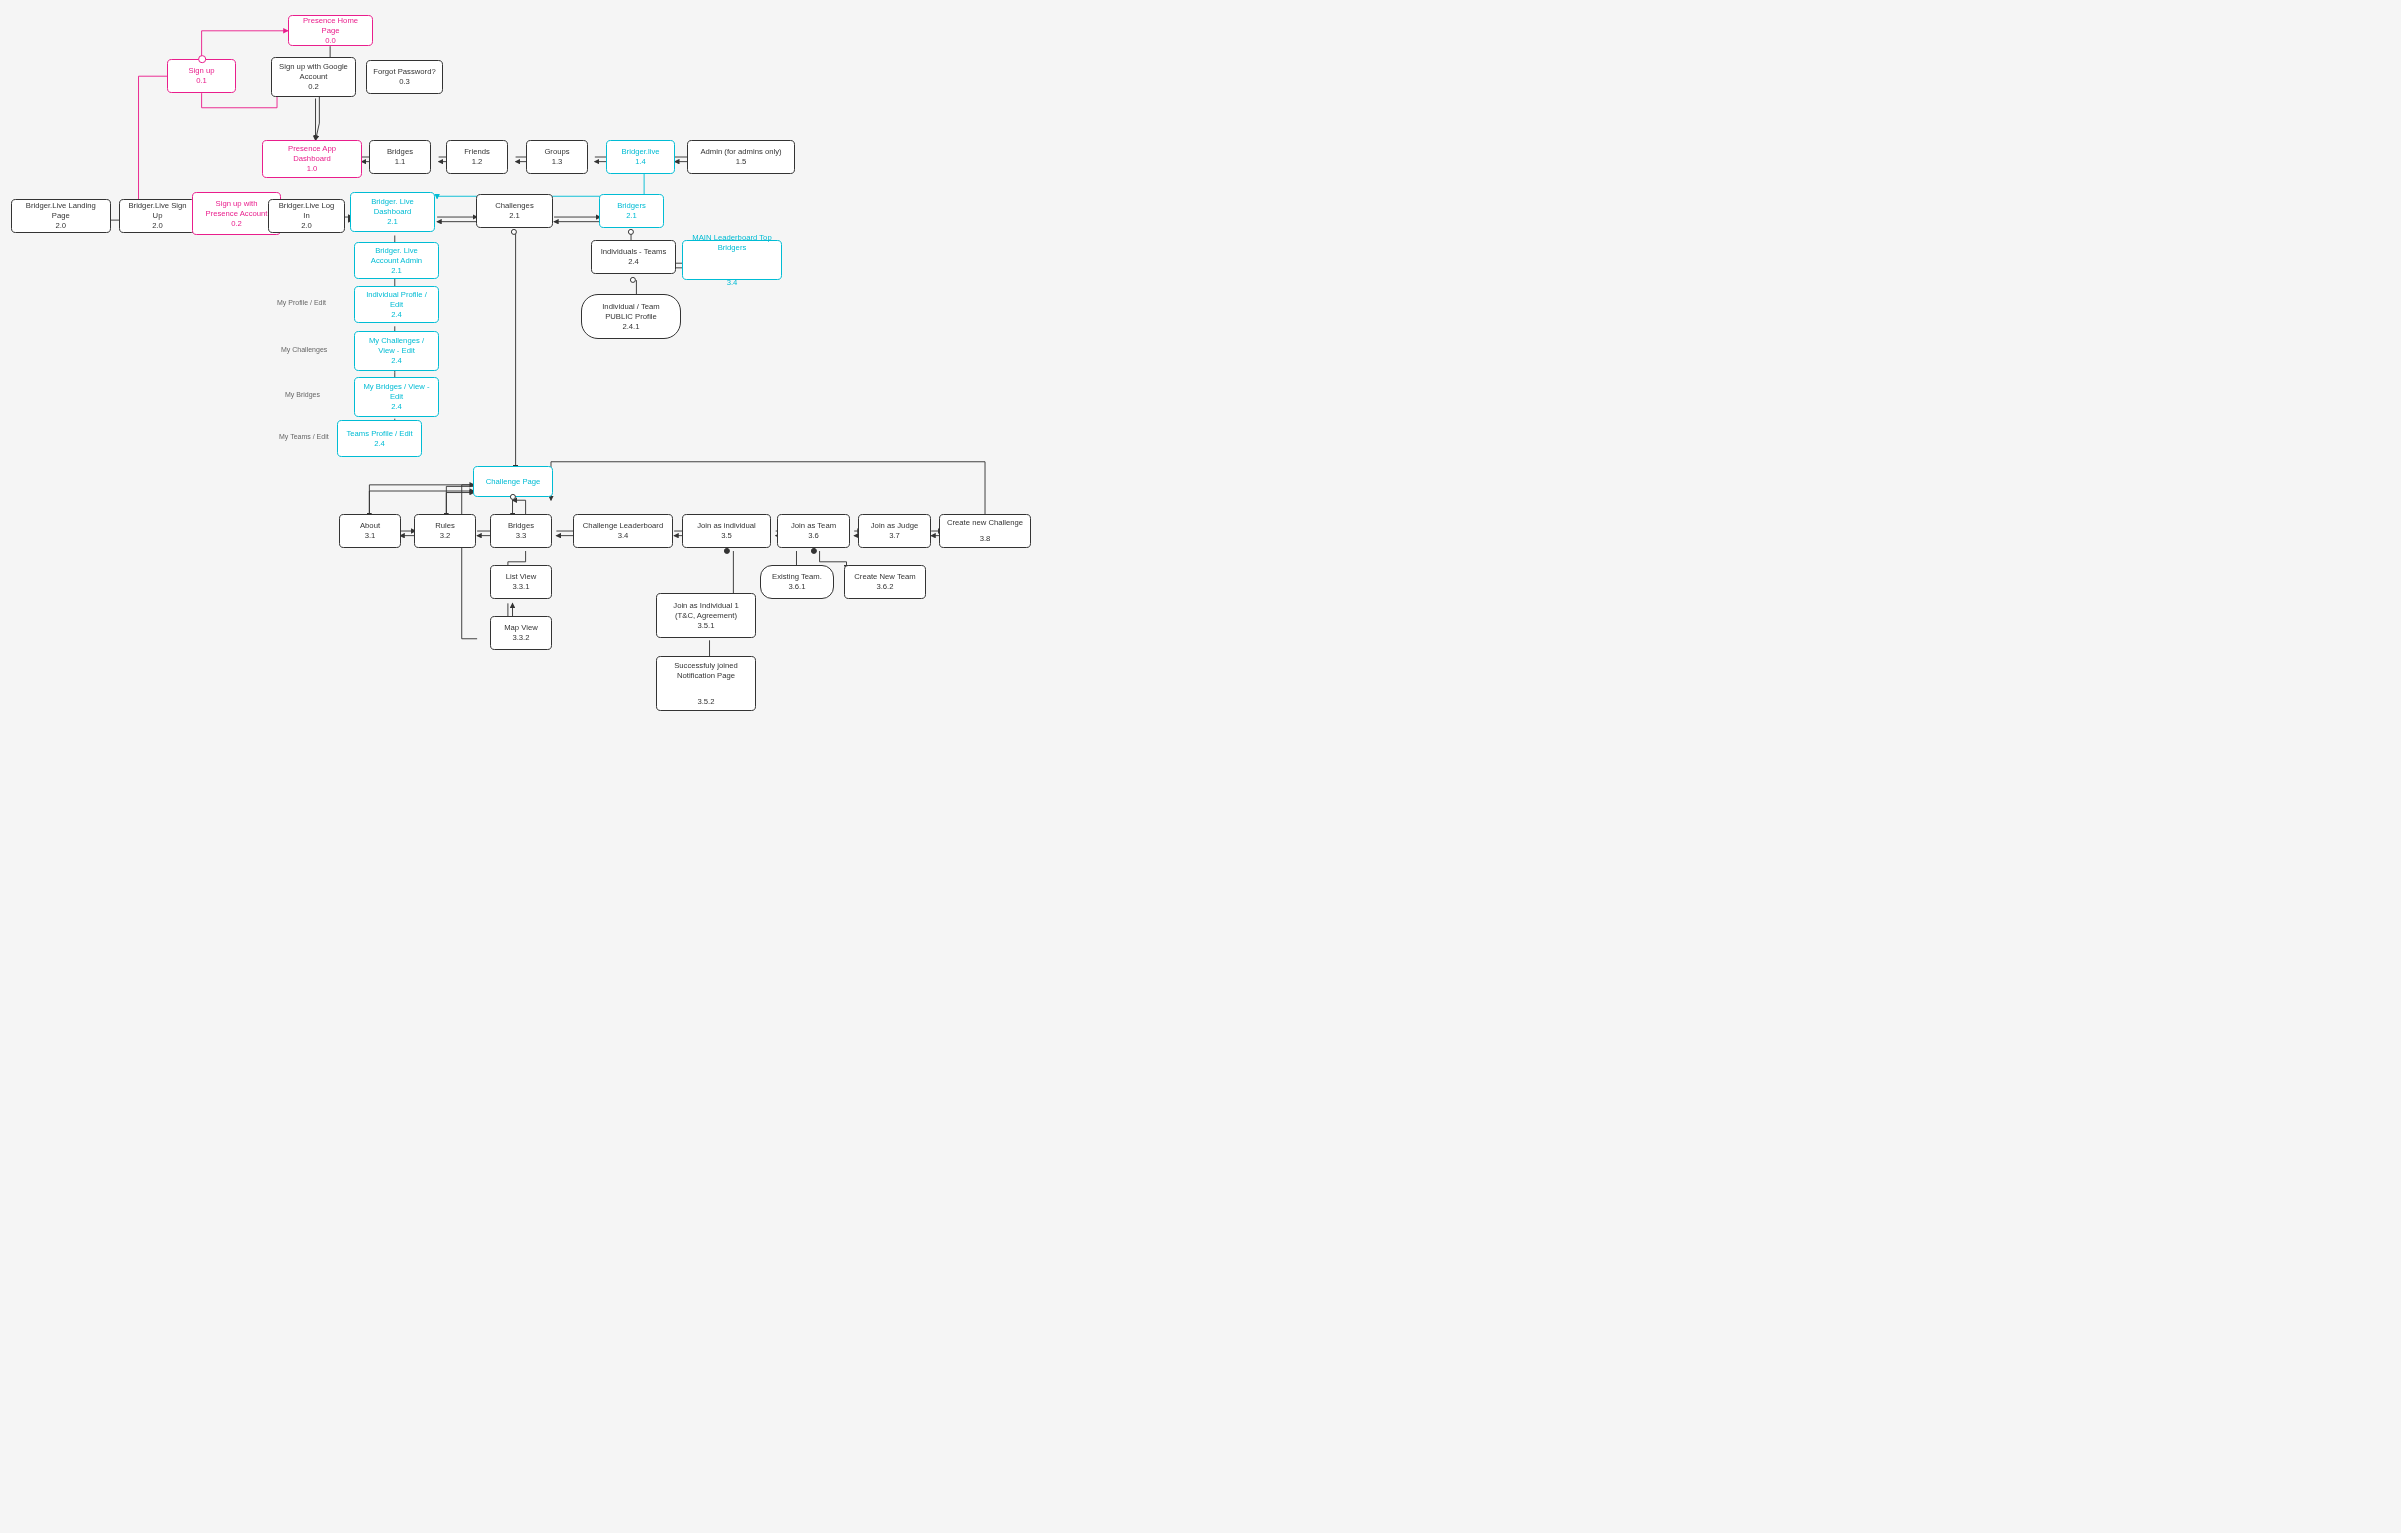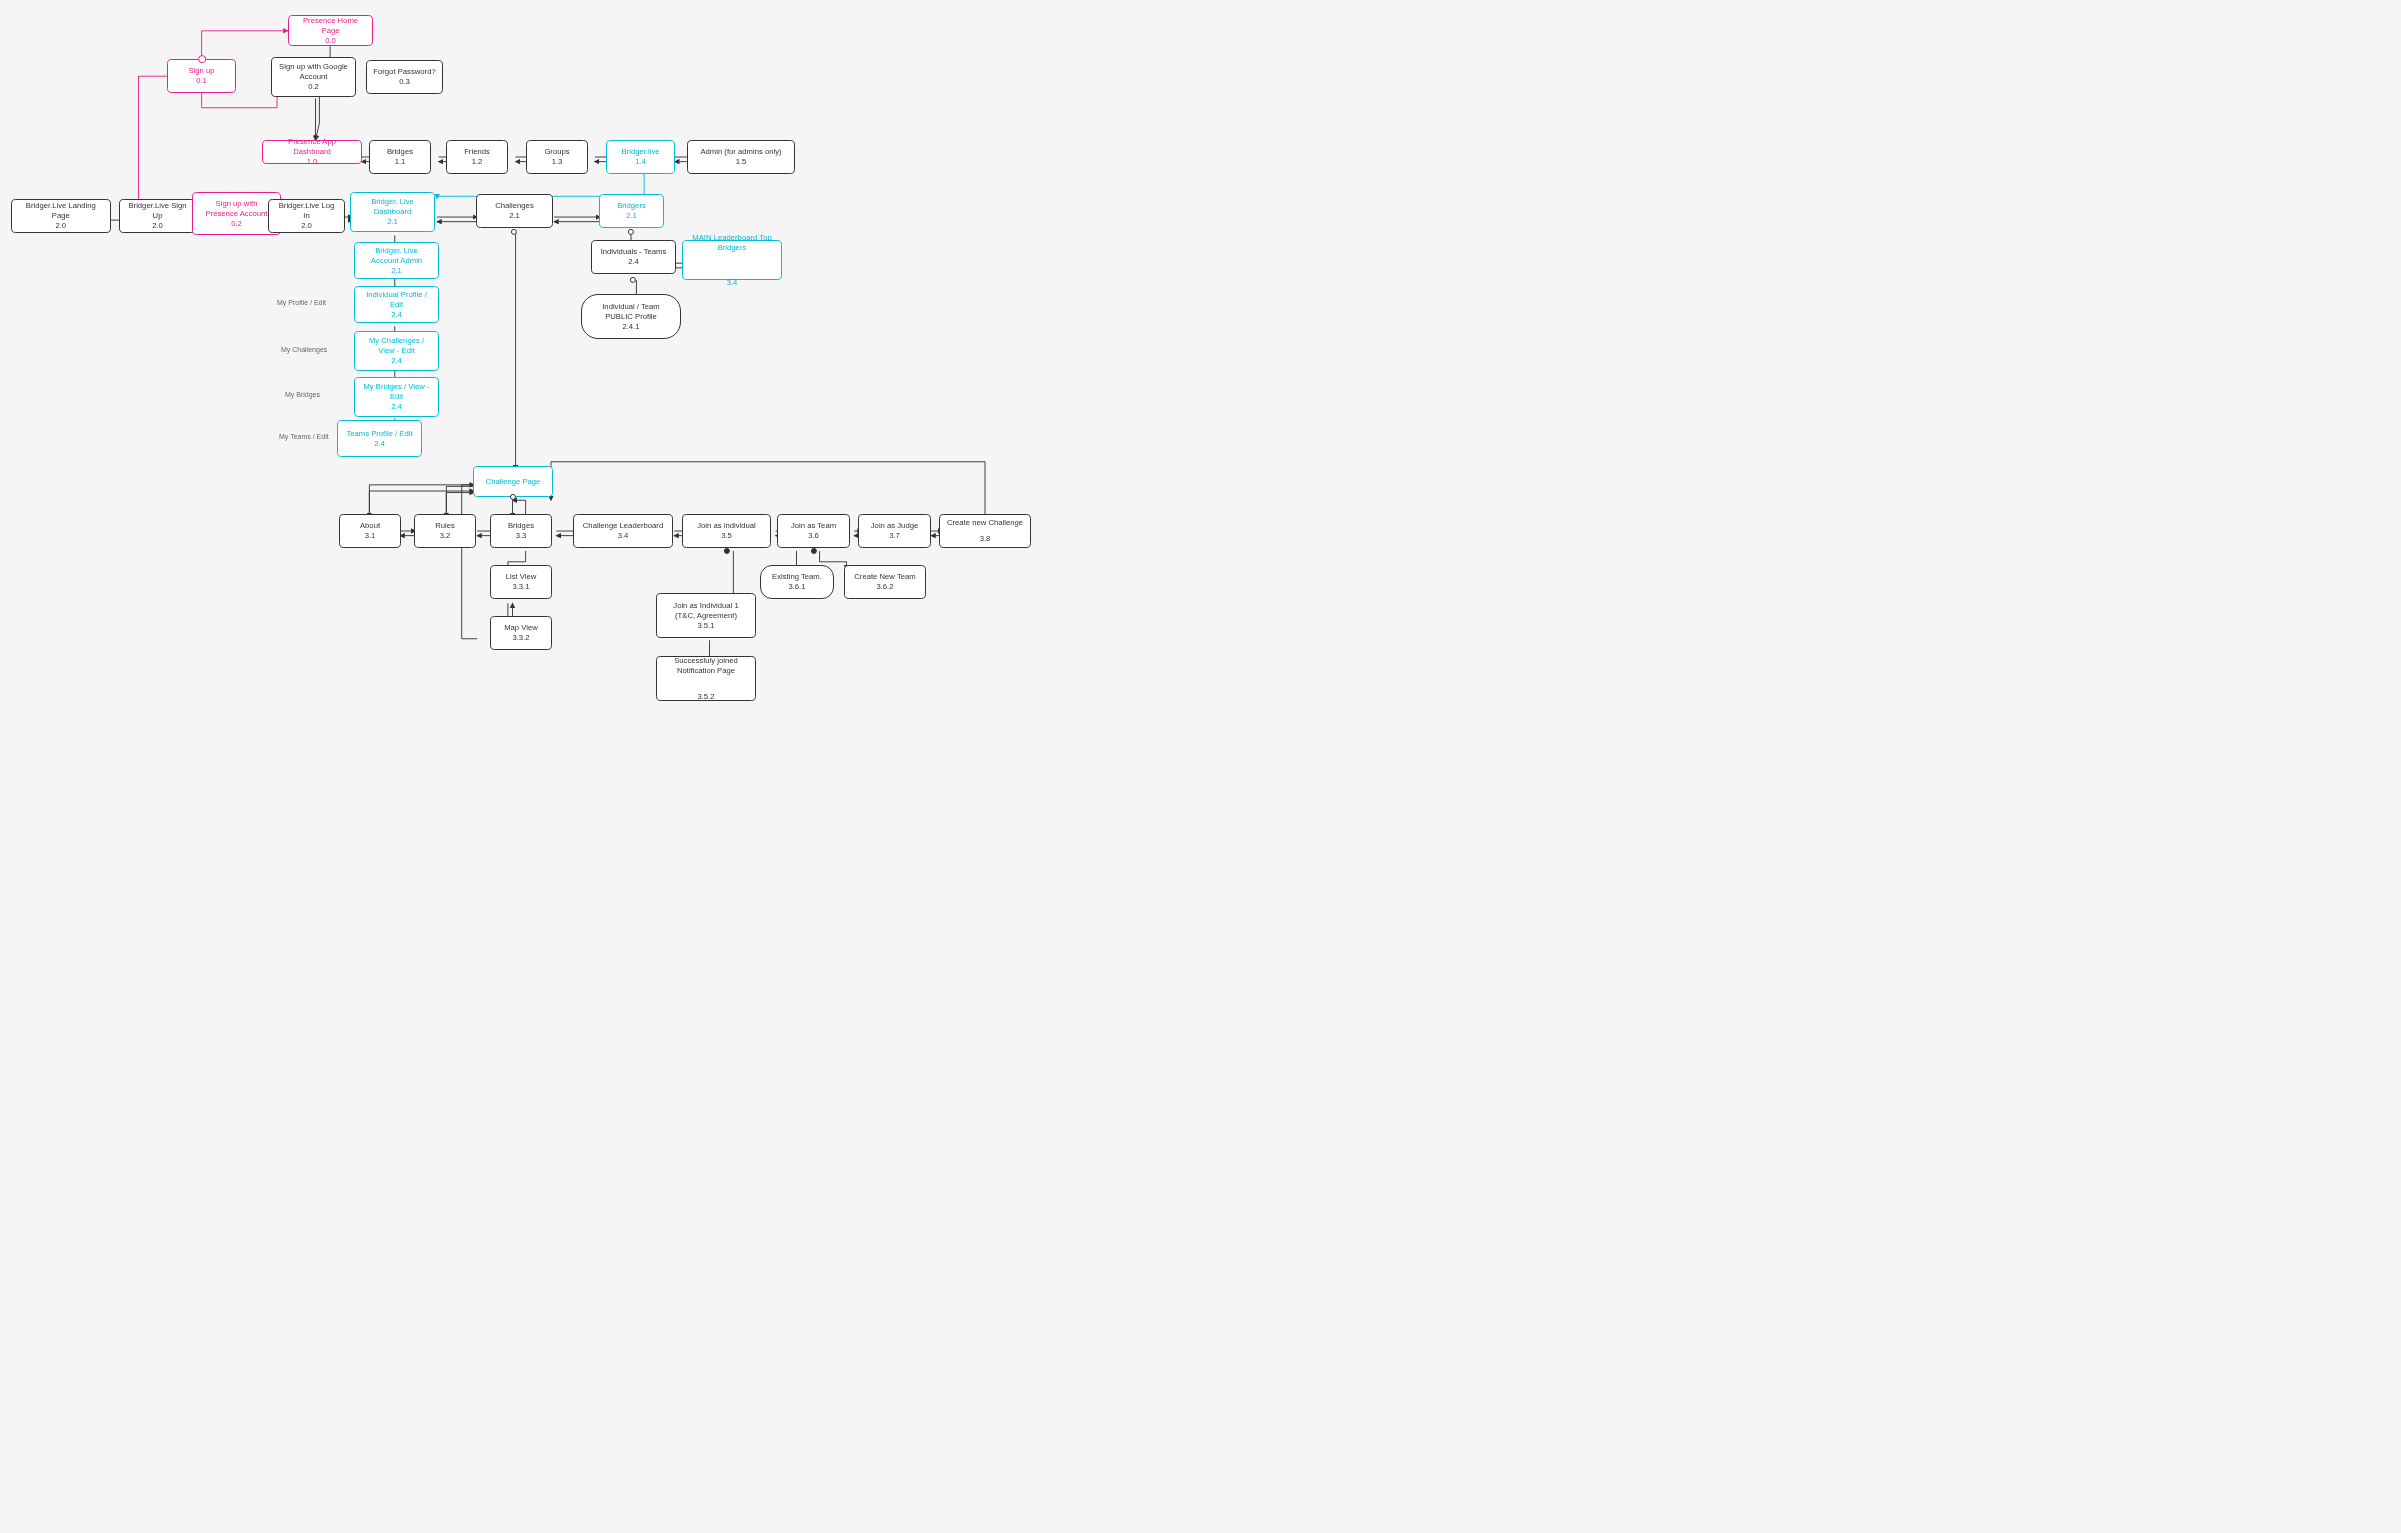--- a/index.html
+++ b/index.html
@@ -228,21 +228,21 @@
   <div class="node" style="left:271px;top:57px;width:85px;height:40px;">
     <span class="label">Sign up with Google Account</span>
     <span class="version">0.2</span>
   </div>
 
   <div class="node" style="left:366px;top:60px;width:77px;height:34px;">
     <span class="label">Forgot Password?</span>
     <span class="version">0.3</span>
   </div>
 
-  <div class="node pink" style="left:262px;top:140px;width:100px;height:24px;">
+  <div class="node pink" style="left:262px;top:140px;width:100px;height:38px;">
     <span class="label">Presence App Dashboard</span>
     <span class="version">1.0</span>
   </div>
 
   <div class="node" style="left:369px;top:140px;width:62px;height:34px;">
     <span class="label">Bridges</span>
     <span class="version">1.1</span>
   </div>
 
   <div class="node" style="left:446px;top:140px;width:62px;height:34px;">
@@ -398,21 +398,21 @@
   <div class="node" style="left:490px;top:616px;width:62px;height:34px;">
     <span class="label">Map View</span>
     <span class="version">3.3.2</span>
   </div>
 
   <div class="node" style="left:656px;top:593px;width:100px;height:45px;">
     <span class="label">Join as Individual 1 (T&amp;C, Agreement)</span>
     <span class="version">3.5.1</span>
   </div>
 
-  <div class="node" style="left:656px;top:656px;width:100px;height:45px;gap:16px;">
+  <div class="node" style="left:656px;top:656px;width:100px;height:55px;gap:16px;">
     <span class="label">Successfuly joined Notification Page</span>
     <span class="version">3.5.2</span>
   </div>
 
   <div class="node" style="left:760px;top:565px;width:74px;height:34px;border-radius:12px;">
     <span class="label">Existing Team.</span>
     <span class="version">3.6.1</span>
   </div>
 
   <div class="node" style="left:844px;top:565px;width:82px;height:34px;">

